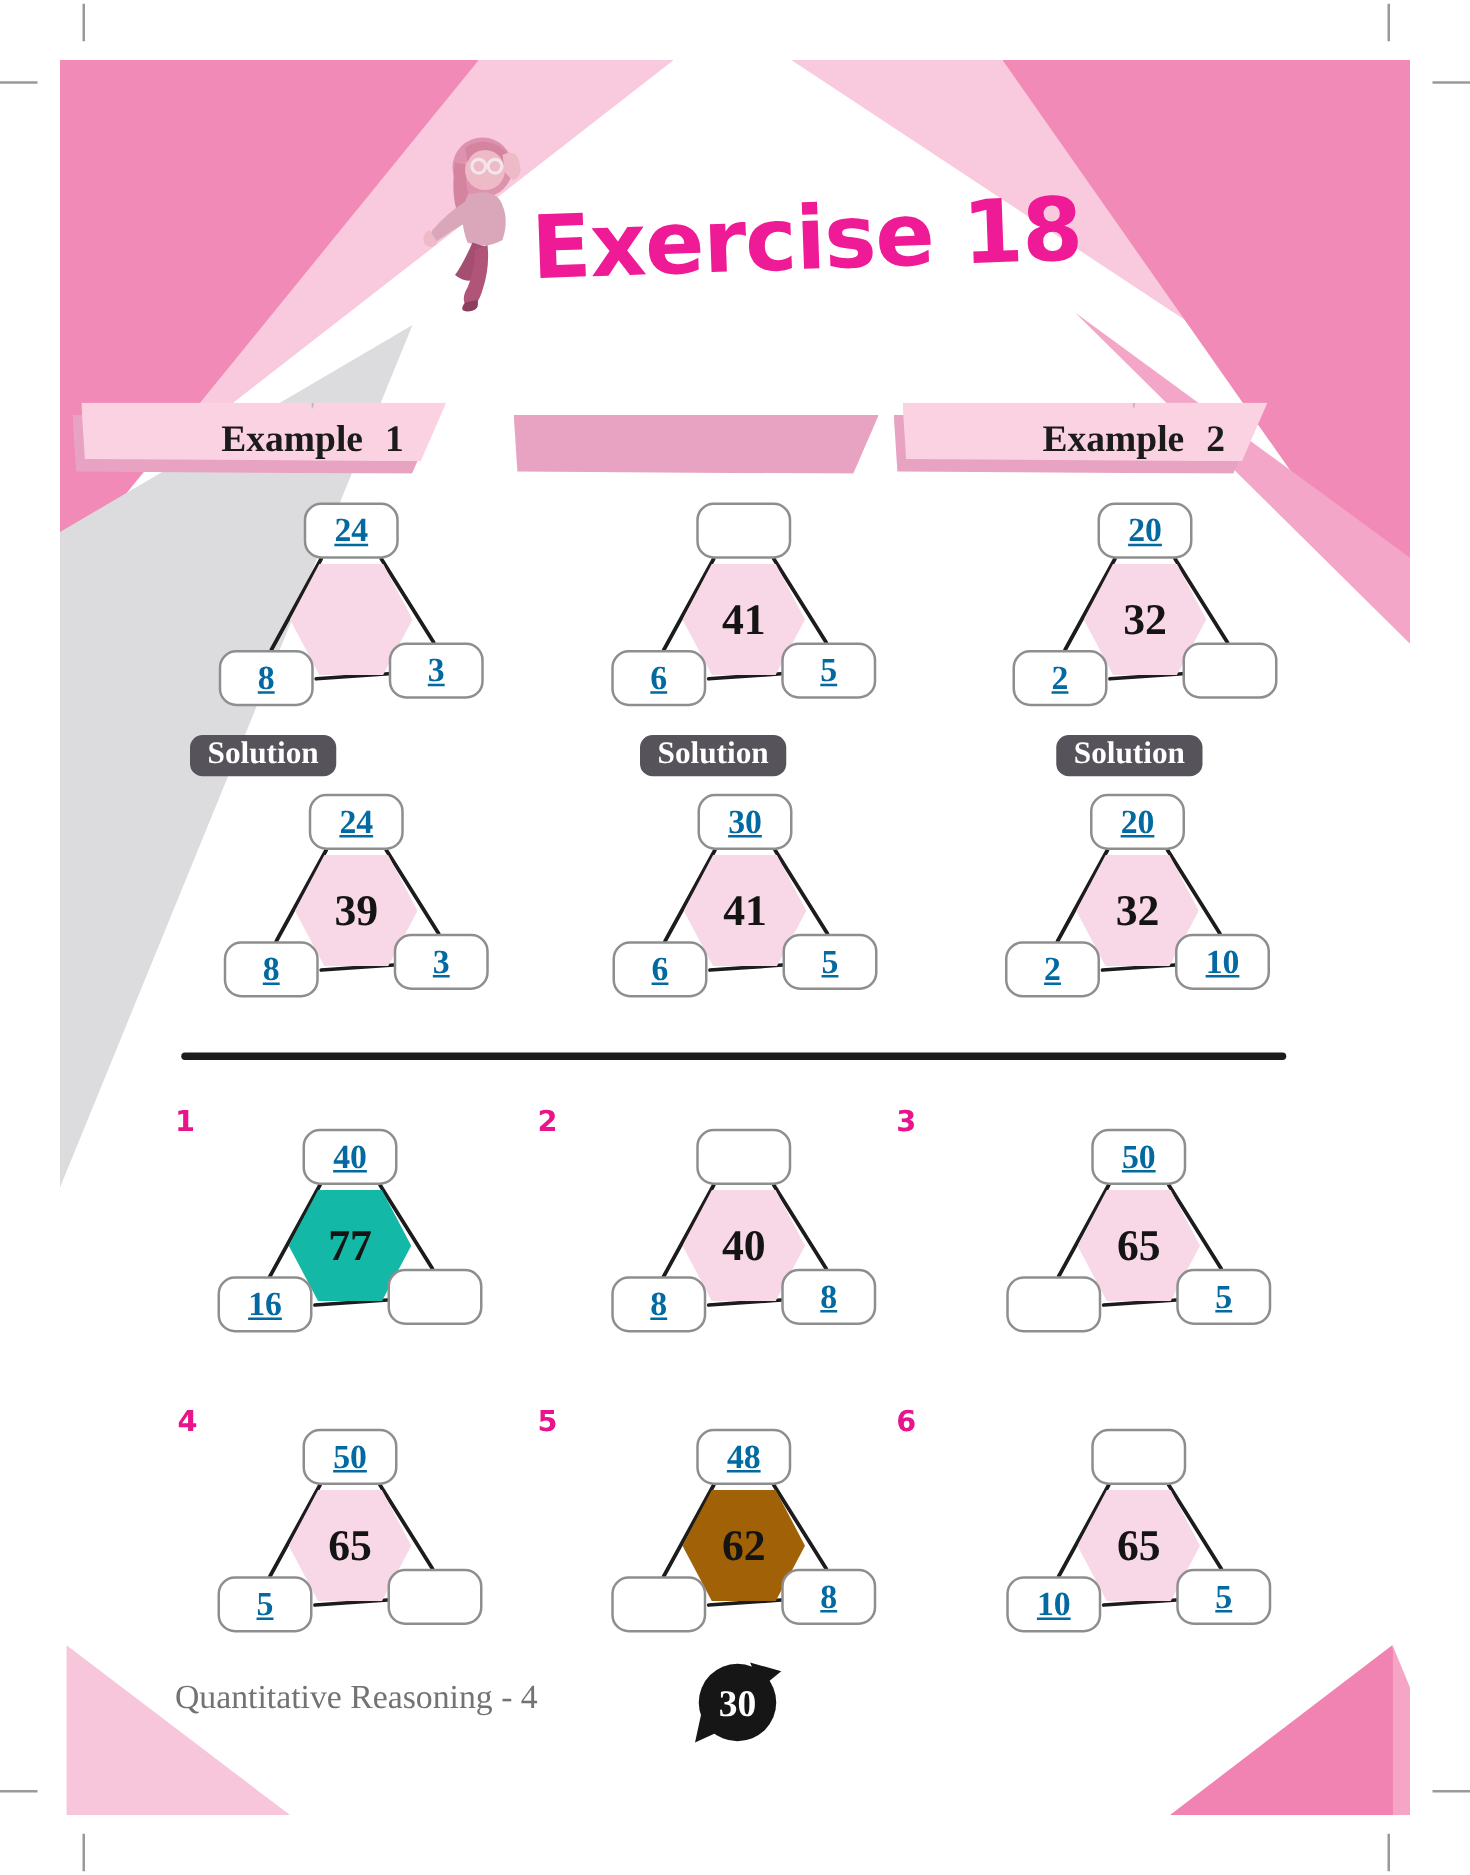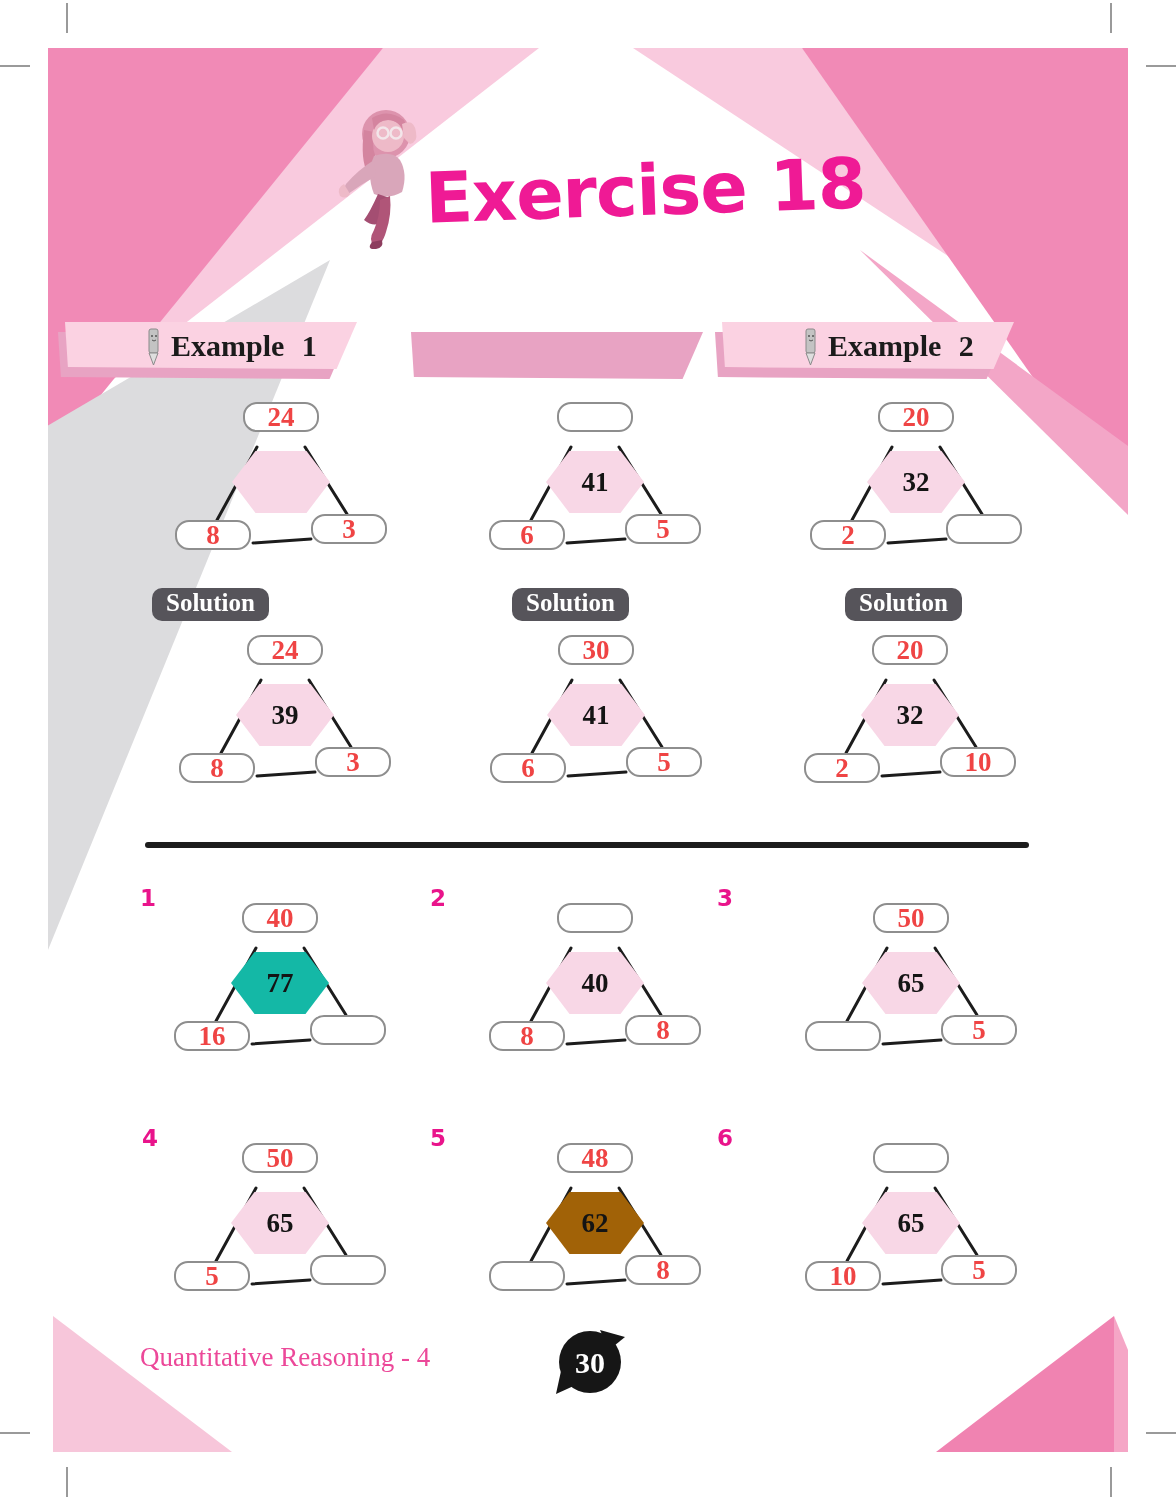--- a/index.html
+++ b/index.html
@@ -27,45 +27,45 @@
   .title{position:absolute;left:425px;top:150px;font-family:"DejaVu Sans",sans-serif;
          font-weight:bold;font-size:70px;letter-spacing:-1px;transform:rotate(-2deg);}
   .character{position:absolute;left:334px;top:108px;}
 
   
   .banner{position:absolute;width:292px;height:60px;top:322px;}
   .banner .shadow{position:absolute;left:-7px;top:10px;width:292px;height:47px;
                   clip-path:polygon(0 0,100% 0,93% 100%,1% 96%);}
   .banner .face{position:absolute;left:0;top:0;width:292px;height:47px;
                 clip-path:polygon(0 0,100% 0,93% 100%,1% 96%);
-                display:flex;align-items:center;padding-left:78px;box-sizing:border-box;gap:8px;}
+                display:flex;align-items:center;padding-left:78px;box-sizing:border-box;gap:8px;flex-direction:column;}
   .banner .face span{font-weight:bold;font-size:30px;color:#1b1b1b;word-spacing:10px;}
 
   
   .sol-badge{position:absolute;top:588px;background:#56545a;color:#fff;font-weight:bold;
              font-size:25px;padding:1px 14px 4px 14px;border-radius:10px;}
 
   
   .puzzle{position:absolute;width:212px;height:166px;}
   .plines{position:absolute;left:0;top:0;}
-  .pbox{position:absolute;width:76px;height:30px;background:#fff;border:2.5px solid #8e8e8e;
+  .pbox{position:absolute;width:76px;height:45px;background:#fff;border:2.5px solid #8e8e8e;
         border-radius:14px;display:flex;align-items:center;justify-content:center;
-        font-weight:bold;font-size:27px;color:#ef4444;box-sizing:border-box;}
+        font-weight:bold;font-size:27px;color:#0369a1;box-sizing:border-box;text-decoration:underline;}
   .pbox.t{left:68px;top:0;}
   .pbox.bl{left:0;top:118px;}
   .pbox.br{left:136px;top:112px;}
-  .phex{position:absolute;left:57px;top:49px;width:98px;height:62px;
+  .phex{position:absolute;left:57px;top:49px;width:98px;height:89px;
         clip-path:polygon(24% 0,76% 0,100% 50%,76% 100%,24% 100%,0 50%);
         display:flex;align-items:center;justify-content:center;
-        font-weight:bold;font-size:27px;color:#141414;}
+        font-weight:bold;font-size:35px;color:#141414;}
 
   
   .pnum{position:absolute;font-family:"DejaVu Sans",sans-serif;font-weight:bold;font-size:23px;}
   .divider{position:absolute;left:145px;top:842px;width:884px;height:6px;background:#1d1d1d;border-radius:3px;}
-  .footer-text{position:absolute;left:140px;top:1342px;font-size:27px;color:#ec4899;}
+  .footer-text{position:absolute;left:140px;top:1342px;font-size:27px;color:#737373;}
   .page-badge{position:absolute;left:554px;top:1326px;}
 </style>
 </head>
 <body>
 
 <div class="canvas">
 
   <div class="crop v" style="left:66px;top:3px"></div>
   <div class="crop v" style="left:1110px;top:3px"></div>
   <div class="crop h" style="left:0;top:65px"></div>

